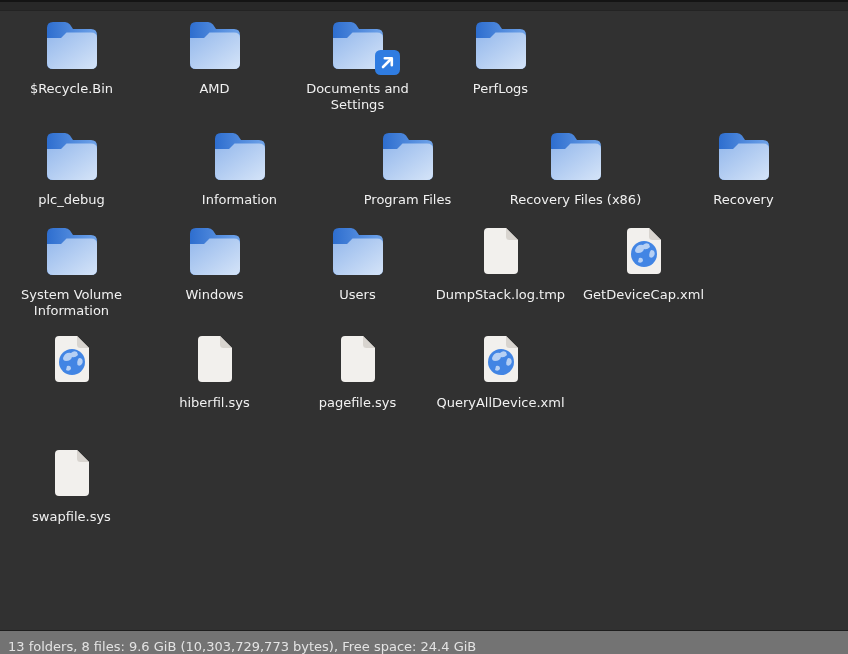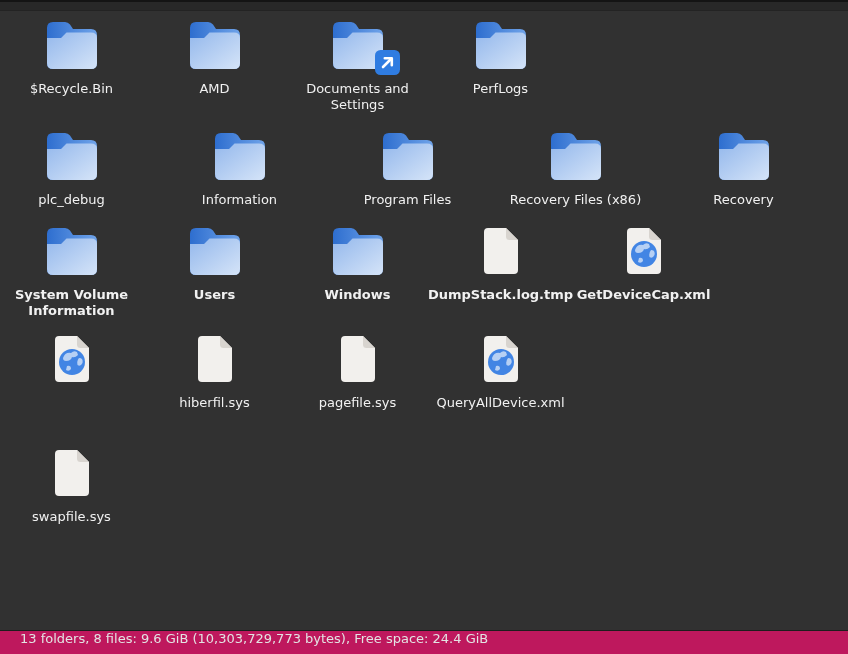--- a/index.html
+++ b/index.html
@@ -12,37 +12,37 @@
   .window{width:848px;height:654px;display:flex;flex-direction:column;}
   .top-edge{
     height:11px;flex:0 0 11px;background:#282828;
     border-top:2px solid #141414;border-bottom:1px solid #232323;
     box-sizing:border-box;
   }
   .content{flex:1 1 auto;overflow:hidden;}
   .icon-row{display:flex;align-items:flex-start;}
   .icon-row:nth-child(1){height:111px;}
   .icon-row:nth-child(2){height:95px;gap:25px;}
-  .icon-row:nth-child(3){height:108px;font-weight:bold;}
+  .icon-row:nth-child(3){height:108px;}
   .icon-row:nth-child(4){height:114px;}
   .icon-row:nth-child(5){height:118px;}
   .cell{
     width:143px;flex:0 0 143px;box-sizing:border-box;
     display:flex;flex-direction:column;align-items:center;
     padding-top:8px;
   }
   .icon{width:52px;height:52px;position:relative;flex:0 0 52px;}
   .emblem{position:absolute;right:-17px;bottom:-5px;}
   .label{
     margin-top:10px;font-size:13px;line-height:16px;color:#f1f1f1;
     text-align:center;white-space:pre;
   }
   .statusbar{
-    flex:0 0 24px;height:24px;background:#be185d;border-top:1px solid #1d1d1d;
-    box-sizing:border-box;display:flex;align-items:flex-start;padding-left:20px;
+    flex:0 0 24px;height:24px;background:#737373;border-top:1px solid #1d1d1d;
+    box-sizing:border-box;display:flex;align-items:flex-end;padding-left:8px;
     font-size:13px;color:#e3e3e3;
   }
 </style>
 </head>
 <body>
 
 <svg width="0" height="0" style="position:absolute" aria-hidden="true">
   <defs>
     <linearGradient id="gb" x1="0" y1="0" x2="1" y2="0">
       <stop offset="0" stop-color="#2e6ecf"></stop>
@@ -137,28 +137,28 @@
               <path fill="url(#gf)" d="M1 19 L15 19 L20.5 13.5 L45 13.5 Q51 13.5 51 19 L51 44 Q51 50 45 50 L7 50 Q1 50 1 44 Z"></path>
             </svg></div>
           <div class="label">System Volume
 Information</div>
         </div>
         <div class="cell">
           <div class="icon"><svg width="52" height="52" viewBox="0 0 52 52">
               <path fill="url(#gb)" d="M1 9 Q1 3 7 3 L19 3 Q22 3 24 5.5 L27 10 L45 10 Q51 10 51 16 L51 44 Q51 50 45 50 L7 50 Q1 50 1 44 Z"></path>
               <path fill="url(#gf)" d="M1 19 L15 19 L20.5 13.5 L45 13.5 Q51 13.5 51 19 L51 44 Q51 50 45 50 L7 50 Q1 50 1 44 Z"></path>
             </svg></div>
+          <div class="label">Windows</div>
+        </div>
+        <div class="cell">
+          <div class="icon"><svg width="52" height="52" viewBox="0 0 52 52">
+              <path fill="url(#gb)" d="M1 9 Q1 3 7 3 L19 3 Q22 3 24 5.5 L27 10 L45 10 Q51 10 51 16 L51 44 Q51 50 45 50 L7 50 Q1 50 1 44 Z"></path>
+              <path fill="url(#gf)" d="M1 19 L15 19 L20.5 13.5 L45 13.5 Q51 13.5 51 19 L51 44 Q51 50 45 50 L7 50 Q1 50 1 44 Z"></path>
+            </svg></div>
           <div class="label">Users</div>
-        </div>
-        <div class="cell">
-          <div class="icon"><svg width="52" height="52" viewBox="0 0 52 52">
-              <path fill="url(#gb)" d="M1 9 Q1 3 7 3 L19 3 Q22 3 24 5.5 L27 10 L45 10 Q51 10 51 16 L51 44 Q51 50 45 50 L7 50 Q1 50 1 44 Z"></path>
-              <path fill="url(#gf)" d="M1 19 L15 19 L20.5 13.5 L45 13.5 Q51 13.5 51 19 L51 44 Q51 50 45 50 L7 50 Q1 50 1 44 Z"></path>
-            </svg></div>
-          <div class="label">Windows</div>
         </div>
         <div class="cell">
           <div class="icon"><svg width="52" height="52" viewBox="0 0 52 52">
               <path fill="#f2f0ed" d="M13 3 Q9 3 9 7 L9 45 Q9 49 13 49 L39 49 Q43 49 43 45 L43 15 L31 3 Z"></path>
               <path fill="#d8d4cf" d="M31 3 L43 15 L34.5 15 Q31 15 31 11.5 Z"></path>
             </svg></div>
           <div class="label">DumpStack.log.tmp</div>
         </div>
         <div class="cell">
           <div class="icon"><svg width="52" height="52" viewBox="0 0 52 52">

